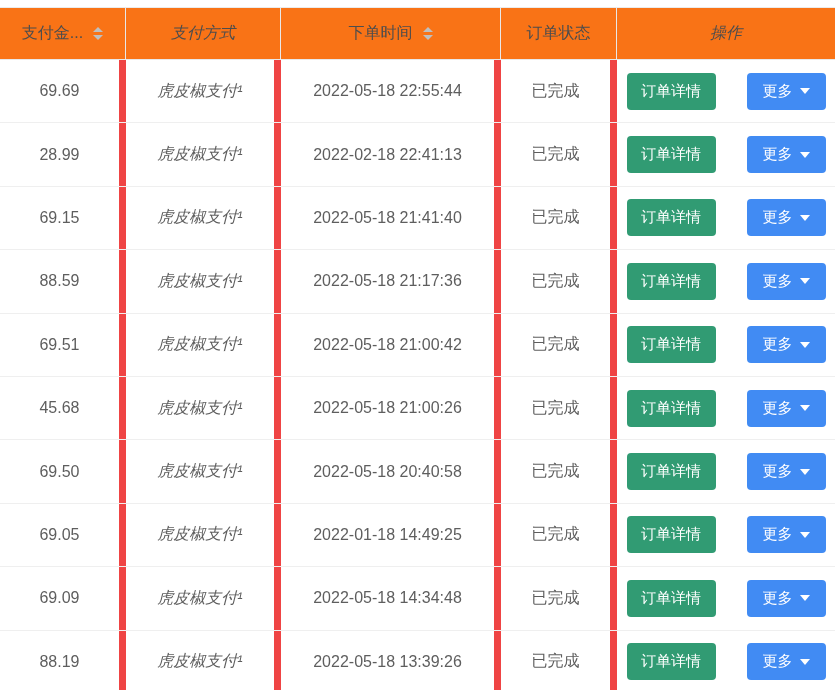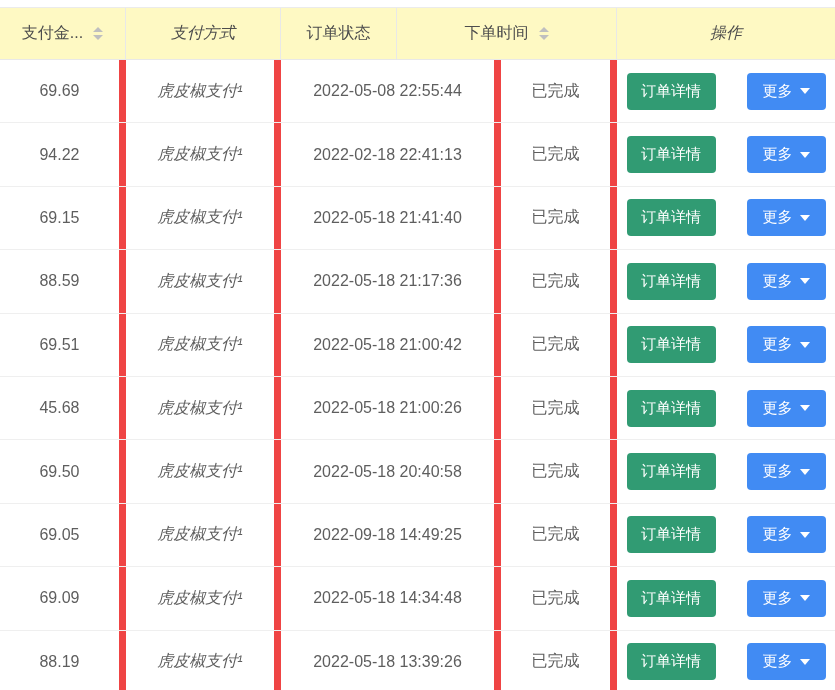--- a/index.html
+++ b/index.html
@@ -1,20 +1,20 @@
 <!DOCTYPE html>
 <html style="--green: #319b73; --blue: #418bf3;"><head>
 <meta charset="utf-8">
 <style>
   * { margin:0; padding:0; box-sizing:border-box; }
   html,body { width:835px; height:690px; overflow:hidden; background:#fff;
               font-family:"Liberation Sans","DejaVu Sans",sans-serif; }
   .table { width:835px; margin-top:7px; border-top:1px solid #ebebeb; }
 
-  .thead { display:flex; height:52px; background:#fef9c3; border-bottom:1px solid #e8e8e8; }
+  .thead { display:flex; height:52px; background:#f97316; border-bottom:1px solid #e8e8e8; }
   .th { display:flex; align-items:center; justify-content:center; gap:10px;
         font-size:16px; color:#4d4d4d; border-right:1px solid #e8e8e8; }
   .th:last-child { border-right:none;font-style:italic; }
 
   .tr { display:flex; height:63.4px; border-bottom:1px solid #efefef; }
   .td { display:flex; align-items:center; justify-content:center;
         font-size:16px; color:#5e5e5e; border-right:7px solid #ef4444; }
   .td:last-child { border-right:none; }
 
   .c1 { width:126px; } .c2 { width:155px;font-style:italic; } .c3 { width:220px; }
@@ -44,51 +44,51 @@
     <div class="th c1">
       <span>支付金...</span>
       <span class="sorter">
           <i class="caret-up"></i>
           <i class="caret-down"></i>
         </span>
     </div>
     <div class="th c2">
       <span>支付方式</span>
     </div>
-    <div class="th c4">
-      <span>订单状态</span>
-    </div>
     <div class="th c3">
       <span>下单时间</span>
       <span class="sorter">
           <i class="caret-up"></i>
           <i class="caret-down"></i>
         </span>
     </div>
+    <div class="th c4">
+      <span>订单状态</span>
+    </div>
     <div class="th c5">
       <span>操作</span>
     </div>
   </div>
 
   <div class="tr">
     <div class="td c1">69.69</div>
     <div class="td c2">虎皮椒支付¹</div>
-    <div class="td c3">2022-05-08 22:55:44</div>
-    <div class="td c4">已完成</div>
-    <div class="td c5 actions">
-      <button class="btn btn-detail">订单详情</button>
-      <button class="btn btn-more">
-          <span>更多</span>
-          <span class="btn-caret"></span>
-        </button>
-    </div>
-  </div>
-
-  <div class="tr">
-    <div class="td c1">94.22</div>
+    <div class="td c3">2022-05-18 22:55:44</div>
+    <div class="td c4">已完成</div>
+    <div class="td c5 actions">
+      <button class="btn btn-detail">订单详情</button>
+      <button class="btn btn-more">
+          <span>更多</span>
+          <span class="btn-caret"></span>
+        </button>
+    </div>
+  </div>
+
+  <div class="tr">
+    <div class="td c1">28.99</div>
     <div class="td c2">虎皮椒支付¹</div>
     <div class="td c3">2022-02-18 22:41:13</div>
     <div class="td c4">已完成</div>
     <div class="td c5 actions">
       <button class="btn btn-detail">订单详情</button>
       <button class="btn btn-more">
           <span>更多</span>
           <span class="btn-caret"></span>
         </button>
     </div>
@@ -160,21 +160,21 @@
       <button class="btn btn-more">
           <span>更多</span>
           <span class="btn-caret"></span>
         </button>
     </div>
   </div>
 
   <div class="tr">
     <div class="td c1">69.05</div>
     <div class="td c2">虎皮椒支付¹</div>
-    <div class="td c3">2022-09-18 14:49:25</div>
+    <div class="td c3">2022-01-18 14:49:25</div>
     <div class="td c4">已完成</div>
     <div class="td c5 actions">
       <button class="btn btn-detail">订单详情</button>
       <button class="btn btn-more">
           <span>更多</span>
           <span class="btn-caret"></span>
         </button>
     </div>
   </div>
 

